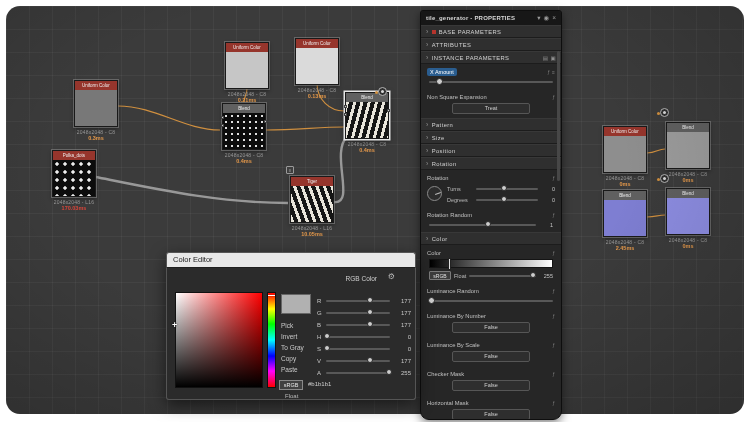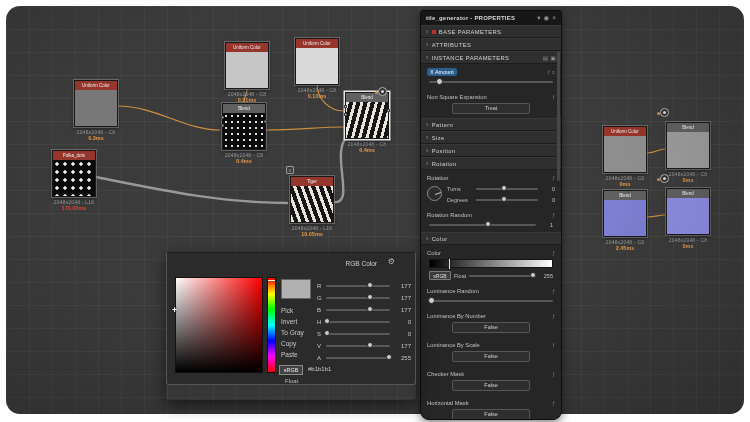--- a/index.html
+++ b/index.html
@@ -212,20 +212,21 @@
     <div class="nb" style="background: rgb(141, 141, 226);"></div>
       </div>
     <div class="nc">2048x2048 - C8</div>
     <div class="nt">0ms</div>
   </div>
 
   <div class="vig"></div>
 </div>
 
 <div class="ce">
+  <div class="ce-title">Color Editor</div>
   <div class="ce-body">
     <div class="ce-mode">RGB Color</div>
     <div class="ce-gear">⚙</div>
     <div class="sv">
       <span class="cross">+</span>
     </div>
     <div class="hue">
         <span class="hueind"></span>
       </div>
     <div class="swatch" style="background: rgb(177, 177, 177);"></div>

